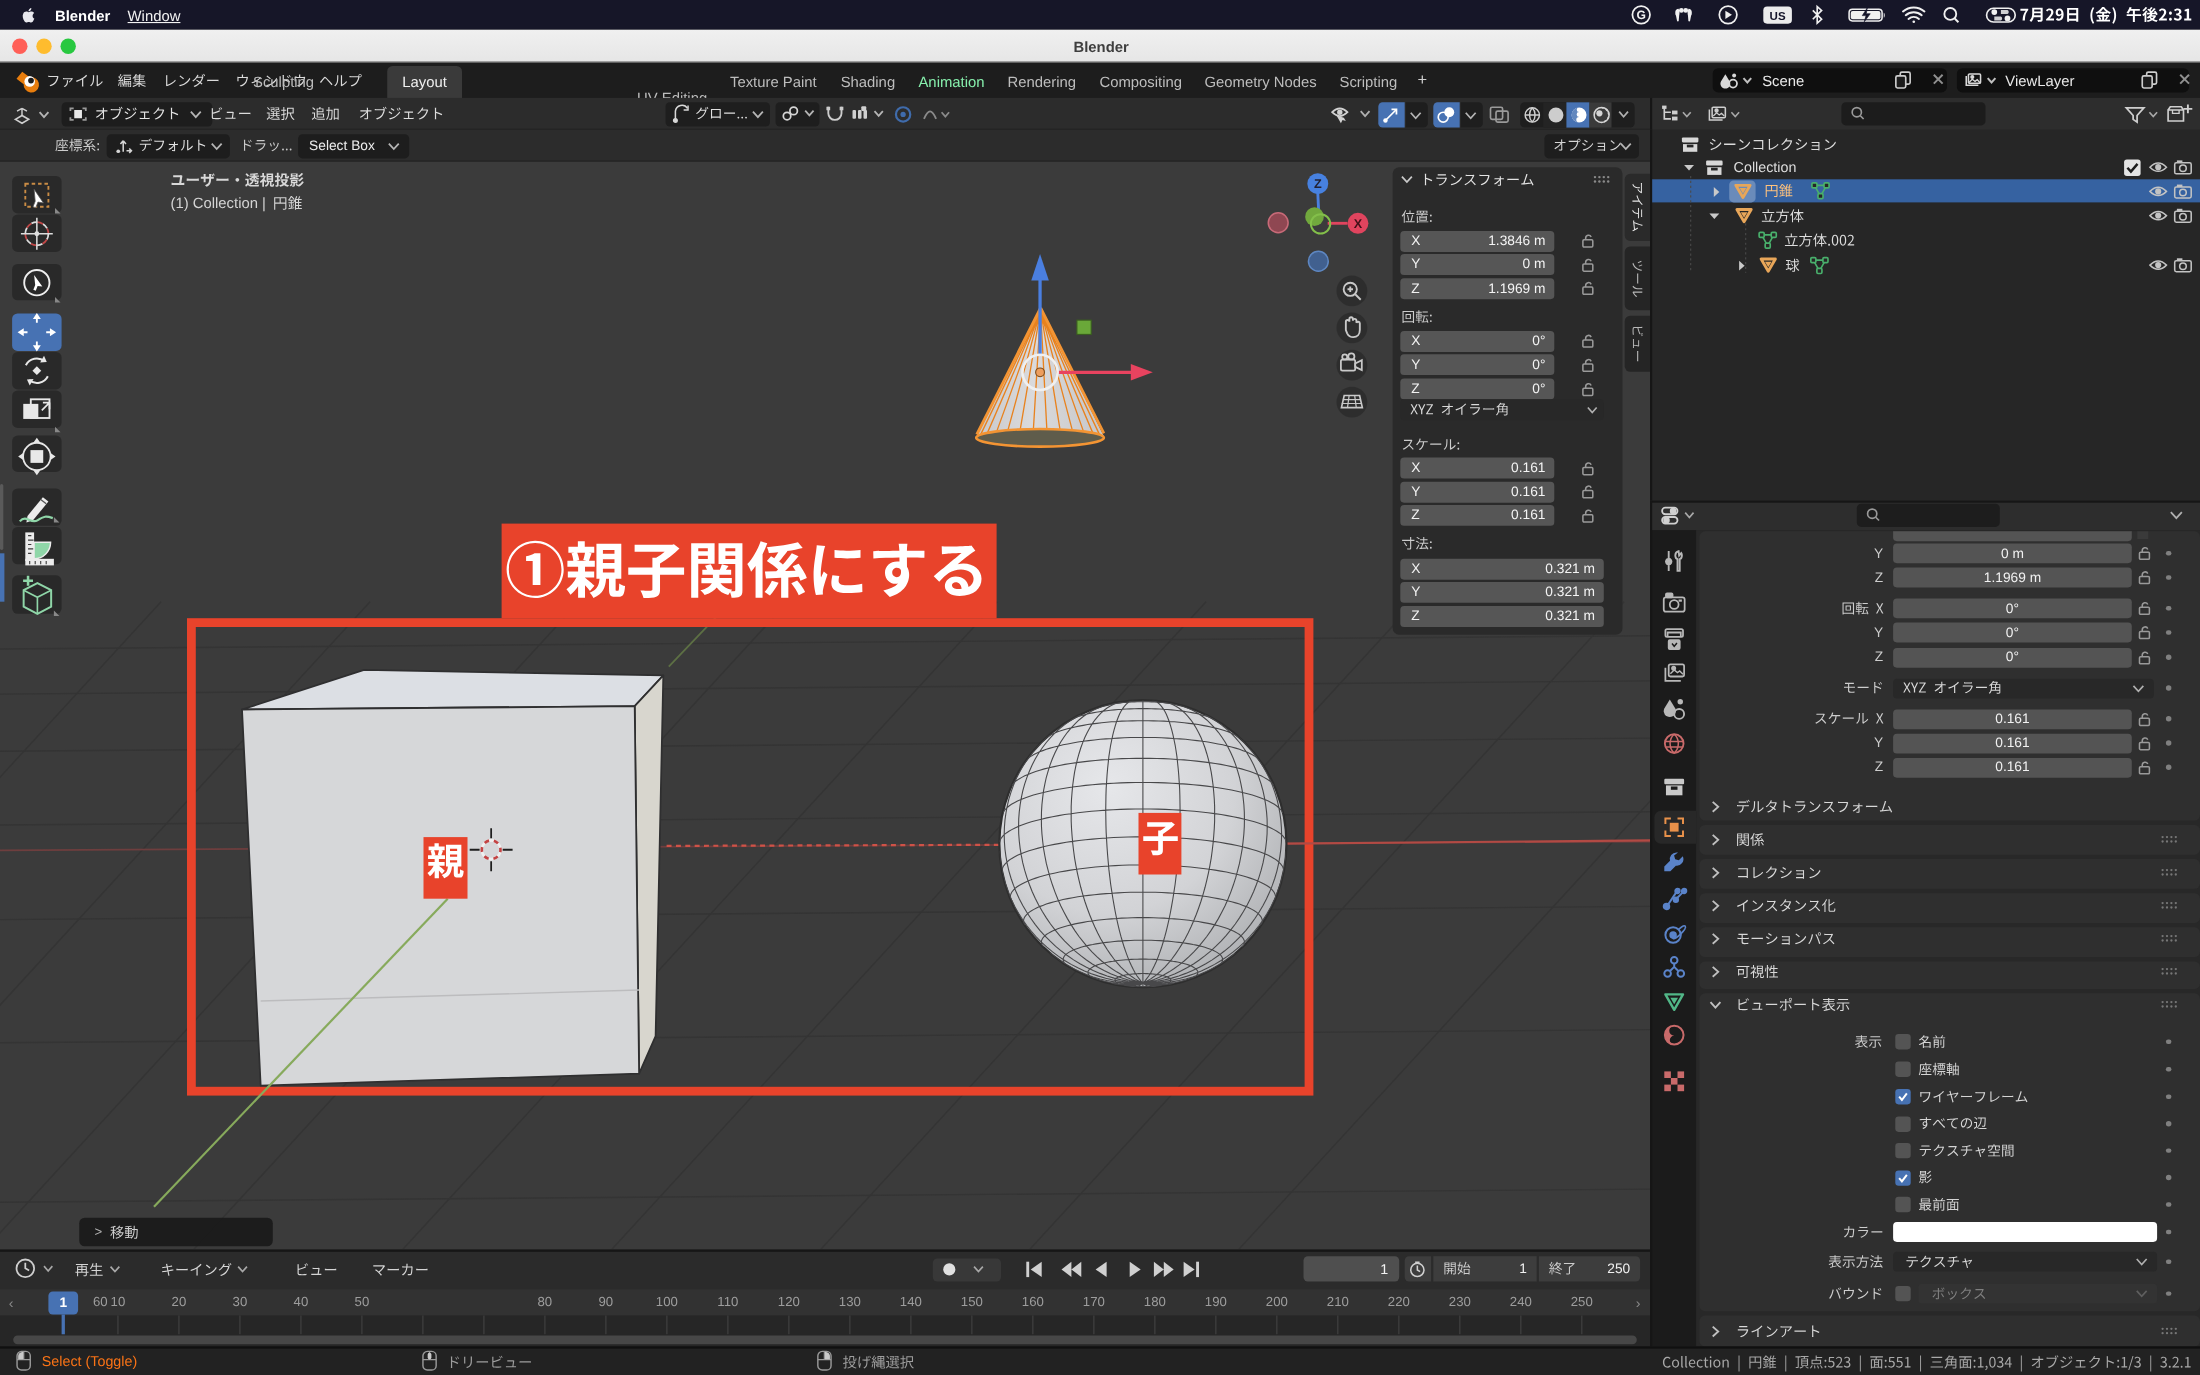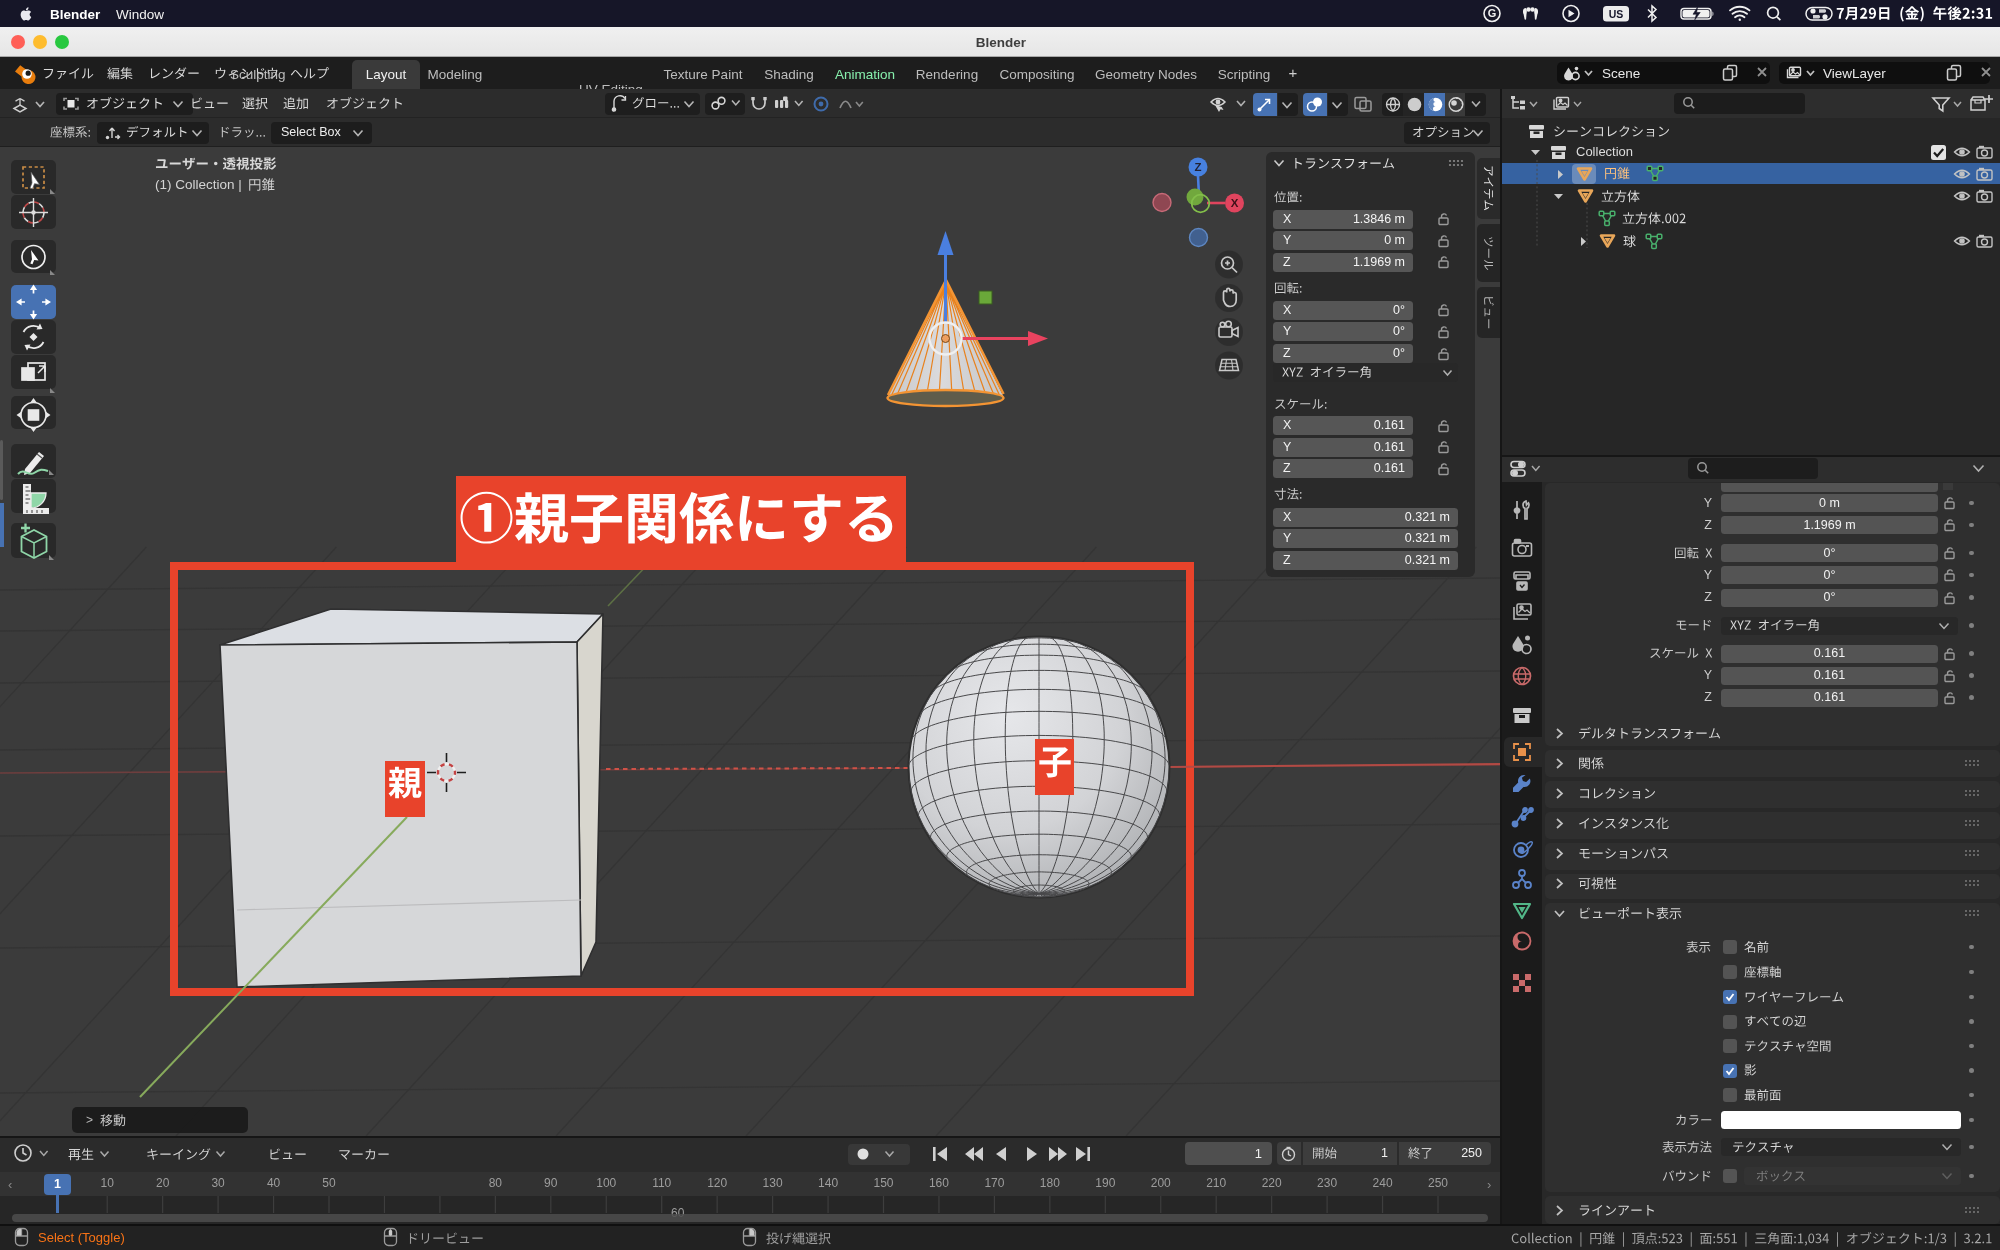--- a/index.html
+++ b/index.html
@@ -6,21 +6,21 @@
 .a{position:absolute;white-space:nowrap}
 svg.j{position:absolute;overflow:visible}
 svg.i{position:absolute;overflow:visible}
 </style></head><body>
 <div id="root">
     <div class="a" style="left:0;top:0;width:2000px;height:27px;background:#161628"></div>
     <svg class="i" style="left:19px;top:6px" width="15" height="16" viewBox="0 0 15 16">
 <path fill="#e8e8ee" d="M10.6 8.5c0-1.7 1.4-2.5 1.5-2.6-.8-1.2-2-1.3-2.5-1.4-1-.1-2 .6-2.5.6-.5 0-1.3-.6-2.2-.6-1.1 0-2.2.7-2.7 1.7-1.2 2-.3 5 .8 6.6.5.8 1.2 1.7 2 1.6.8 0 1.1-.5 2.1-.5s1.3.5 2.2.5c.9 0 1.5-.8 2-1.6.6-.9.9-1.8.9-1.9-.1 0-1.6-.7-1.6-2.4zM8.9 3.4c.4-.6.7-1.3.6-2.1-.6 0-1.4.4-1.9 1-.4.5-.8 1.3-.7 2 .8.1 1.5-.3 2-.9z"></path>
     </svg>
     <div class="a" style="left:50px;top:0.5px;font-size:13.5px;color:#ffffff;line-height:27px;font-weight:bold;">Blender</div>
-    <div class="a" style="left:116px;top:0.5px;font-size:13.5px;color:#f2f2f2;line-height:27px;">Window</div>
+    <div class="a" style="left:116px;top:0.5px;font-size:13.5px;color:#f2f2f2;line-height:27px;text-decoration:underline;">Window</div>
     <svg class="i" style="left:1483px;top:4px" width="340" height="19" viewBox="0 0 340 19">
 <g fill="none" stroke="#f0f0f0" stroke-width="1.6">
 <circle cx="9" cy="9.5" r="8" fill="none"></circle>
 </g>
 <text x="9" y="13.4" fill="#f0f0f0" font-size="11" font-weight="bold" text-anchor="middle" font-family="Liberation Sans">G</text>
 <g fill="#f0f0f0">
  <path d="M43 4c-1.8 0-3 1.3-3 3v1.2c0 .8.2 1.4.6 2l1 5c.1.6 1.4.6 1.5 0l.4-5.2c.2-.7.3-1.3.3-2V7c0-1-.3-1.6-.8-3zM52 4c1.8 0 3 1.3 3 3v1.2c0 .8-.2 1.4-.6 2l-1 5c-.1.6-1.4.6-1.5 0l-.4-5.2c-.2-.7-.3-1.3-.3-2V7c0-1 .3-1.6.8-3z"></path>
  <circle cx="45.5" cy="5.5" r="2.2"></circle>
         <circle cx="49.5" cy="5.5" r="2.2"></circle>
 </g>
@@ -118,21 +118,20 @@
     </svg>
     <svg class="j" style="left:290px;top:64.5px;width:40.3px;height:16.9px">
       <g fill="#dadada" transform="translate(0,13.13) scale(0.013,-0.013)">
         <use href="#g26" x="0"></use>
         <use href="#g16" x="1000"></use>
         <use href="#g27" x="2000"></use>
       </g>
     </svg>
     <div class="a" style="left:352px;top:60px;width:68px;height:29px;background:#3a3a3a;border-radius:5px 5px 0 0"></div>
     <div class="a" style="left:86px;top:60.5px;font-size:13.5px;color:#f0f0f0;line-height:27px;width:600px;text-align:center;">Layout</div>
-    <div class="a" style="left:155px;top:60.5px;font-size:13.5px;color:#bdbdbd;line-height:27px;width:600px;text-align:center;">Modeling</div>
     <div class="a" style="left:230px;top:60.5px;font-size:13.5px;color:#bdbdbd;line-height:27px;width:600px;text-align:left;">Sculpting</div>
     <div class="a" style="left:311px;top:60.5px;font-size:13.5px;color:#bdbdbd;line-height:27px;width:600px;text-align:center;margin-top:15px;">UV Editing</div>
     <div class="a" style="left:403px;top:60.5px;font-size:13.5px;color:#bdbdbd;line-height:27px;width:600px;text-align:center;">Texture Paint</div>
     <div class="a" style="left:489px;top:60.5px;font-size:13.5px;color:#bdbdbd;line-height:27px;width:600px;text-align:center;">Shading</div>
     <div class="a" style="left:565px;top:60.5px;font-size:13.5px;color:#86efac;line-height:27px;width:600px;text-align:center;">Animation</div>
     <div class="a" style="left:647px;top:60.5px;font-size:13.5px;color:#bdbdbd;line-height:27px;width:600px;text-align:center;">Rendering</div>
     <div class="a" style="left:737px;top:60.5px;font-size:13.5px;color:#bdbdbd;line-height:27px;width:600px;text-align:center;">Compositing</div>
     <div class="a" style="left:846px;top:60.5px;font-size:13.5px;color:#bdbdbd;line-height:27px;width:600px;text-align:center;">Geometry Nodes</div>
     <div class="a" style="left:944px;top:60.5px;font-size:13.5px;color:#bdbdbd;line-height:27px;width:600px;text-align:center;">Scripting</div>
     <div class="a" style="left:993px;top:58px;font-size:15px;color:#cfcfcf;line-height:30px;width:600px;text-align:center;">+</div>
@@ -1667,21 +1666,21 @@
         <use href="#g134" x="0"></use>
         <use href="#g135" x="1000"></use>
       </g>
     </svg>
     <div class="a" style="left:882px;top:1141px;font-size:12.5px;color:#f0f0f0;line-height:25px;width:600px;text-align:right;">250</div>
     <div class="a" style="left:-192.795px;top:1171px;font-size:12px;color:#9d9d9d;line-height:24px;width:600px;text-align:center;">10</div>
     <div class="a" style="left:-137.345px;top:1171px;font-size:12px;color:#9d9d9d;line-height:24px;width:600px;text-align:center;">20</div>
     <div class="a" style="left:-81.895px;top:1171px;font-size:12px;color:#9d9d9d;line-height:24px;width:600px;text-align:center;">30</div>
     <div class="a" style="left:-26.445px;top:1171px;font-size:12px;color:#9d9d9d;line-height:24px;width:600px;text-align:center;">40</div>
     <div class="a" style="left:29.005px;top:1171px;font-size:12px;color:#9d9d9d;line-height:24px;width:600px;text-align:center;">50</div>
-    <div class="a" style="left:84.455px;top:1171px;font-size:12px;color:#9d9d9d;line-height:24px;width:600px;text-align:right;margin-top:30px;">60</div>
+    <div class="a" style="left:84.455px;top:1171px;font-size:12px;color:#9d9d9d;line-height:24px;width:600px;text-align:left;">60</div>
     <div class="a" style="left:195.355px;top:1171px;font-size:12px;color:#9d9d9d;line-height:24px;width:600px;text-align:center;">80</div>
     <div class="a" style="left:250.805px;top:1171px;font-size:12px;color:#9d9d9d;line-height:24px;width:600px;text-align:center;">90</div>
     <div class="a" style="left:306.255px;top:1171px;font-size:12px;color:#9d9d9d;line-height:24px;width:600px;text-align:center;">100</div>
     <div class="a" style="left:361.705px;top:1171px;font-size:12px;color:#9d9d9d;line-height:24px;width:600px;text-align:center;">110</div>
     <div class="a" style="left:417.155px;top:1171px;font-size:12px;color:#9d9d9d;line-height:24px;width:600px;text-align:center;">120</div>
     <div class="a" style="left:472.605px;top:1171px;font-size:12px;color:#9d9d9d;line-height:24px;width:600px;text-align:center;">130</div>
     <div class="a" style="left:528.055px;top:1171px;font-size:12px;color:#9d9d9d;line-height:24px;width:600px;text-align:center;">140</div>
     <div class="a" style="left:583.505px;top:1171px;font-size:12px;color:#9d9d9d;line-height:24px;width:600px;text-align:center;">150</div>
     <div class="a" style="left:638.955px;top:1171px;font-size:12px;color:#9d9d9d;line-height:24px;width:600px;text-align:center;">160</div>
     <div class="a" style="left:694.405px;top:1171px;font-size:12px;color:#9d9d9d;line-height:24px;width:600px;text-align:center;">170</div>

